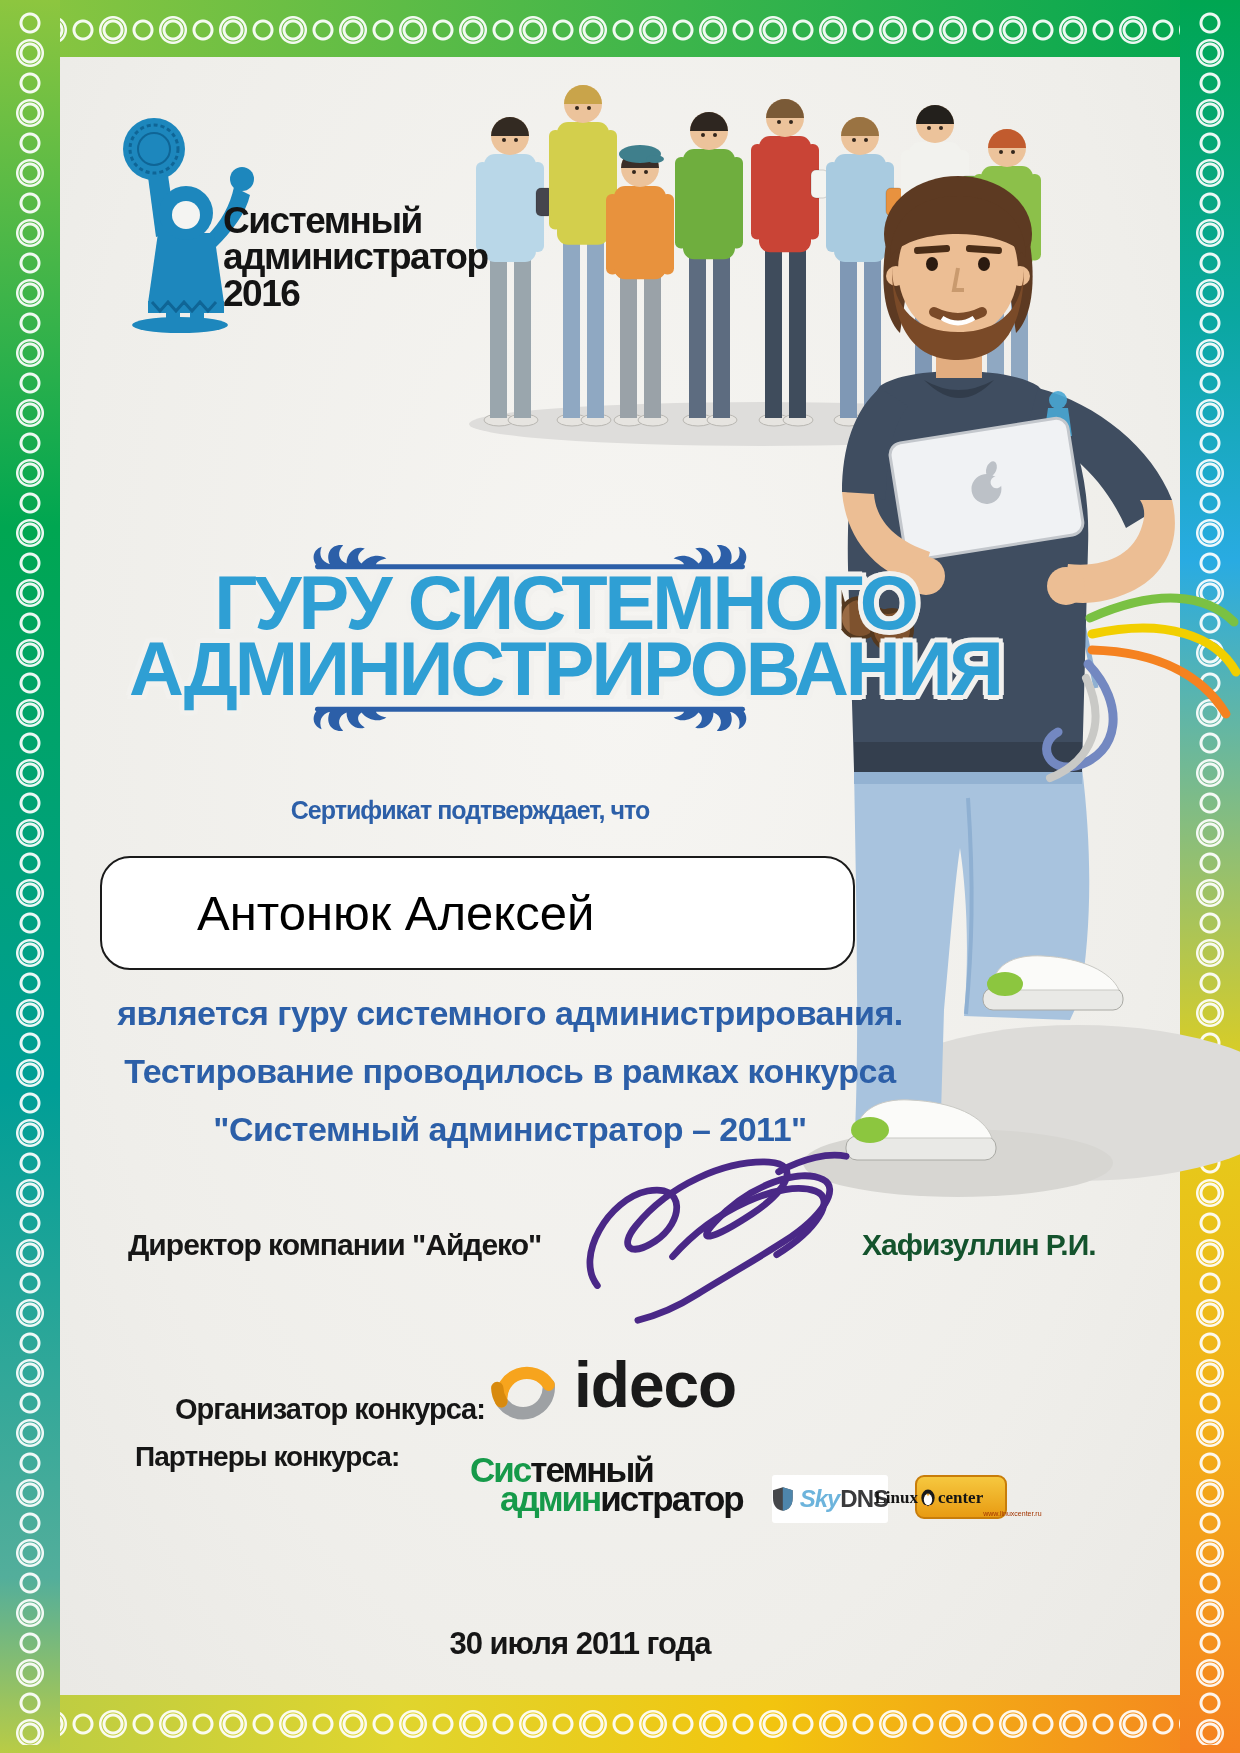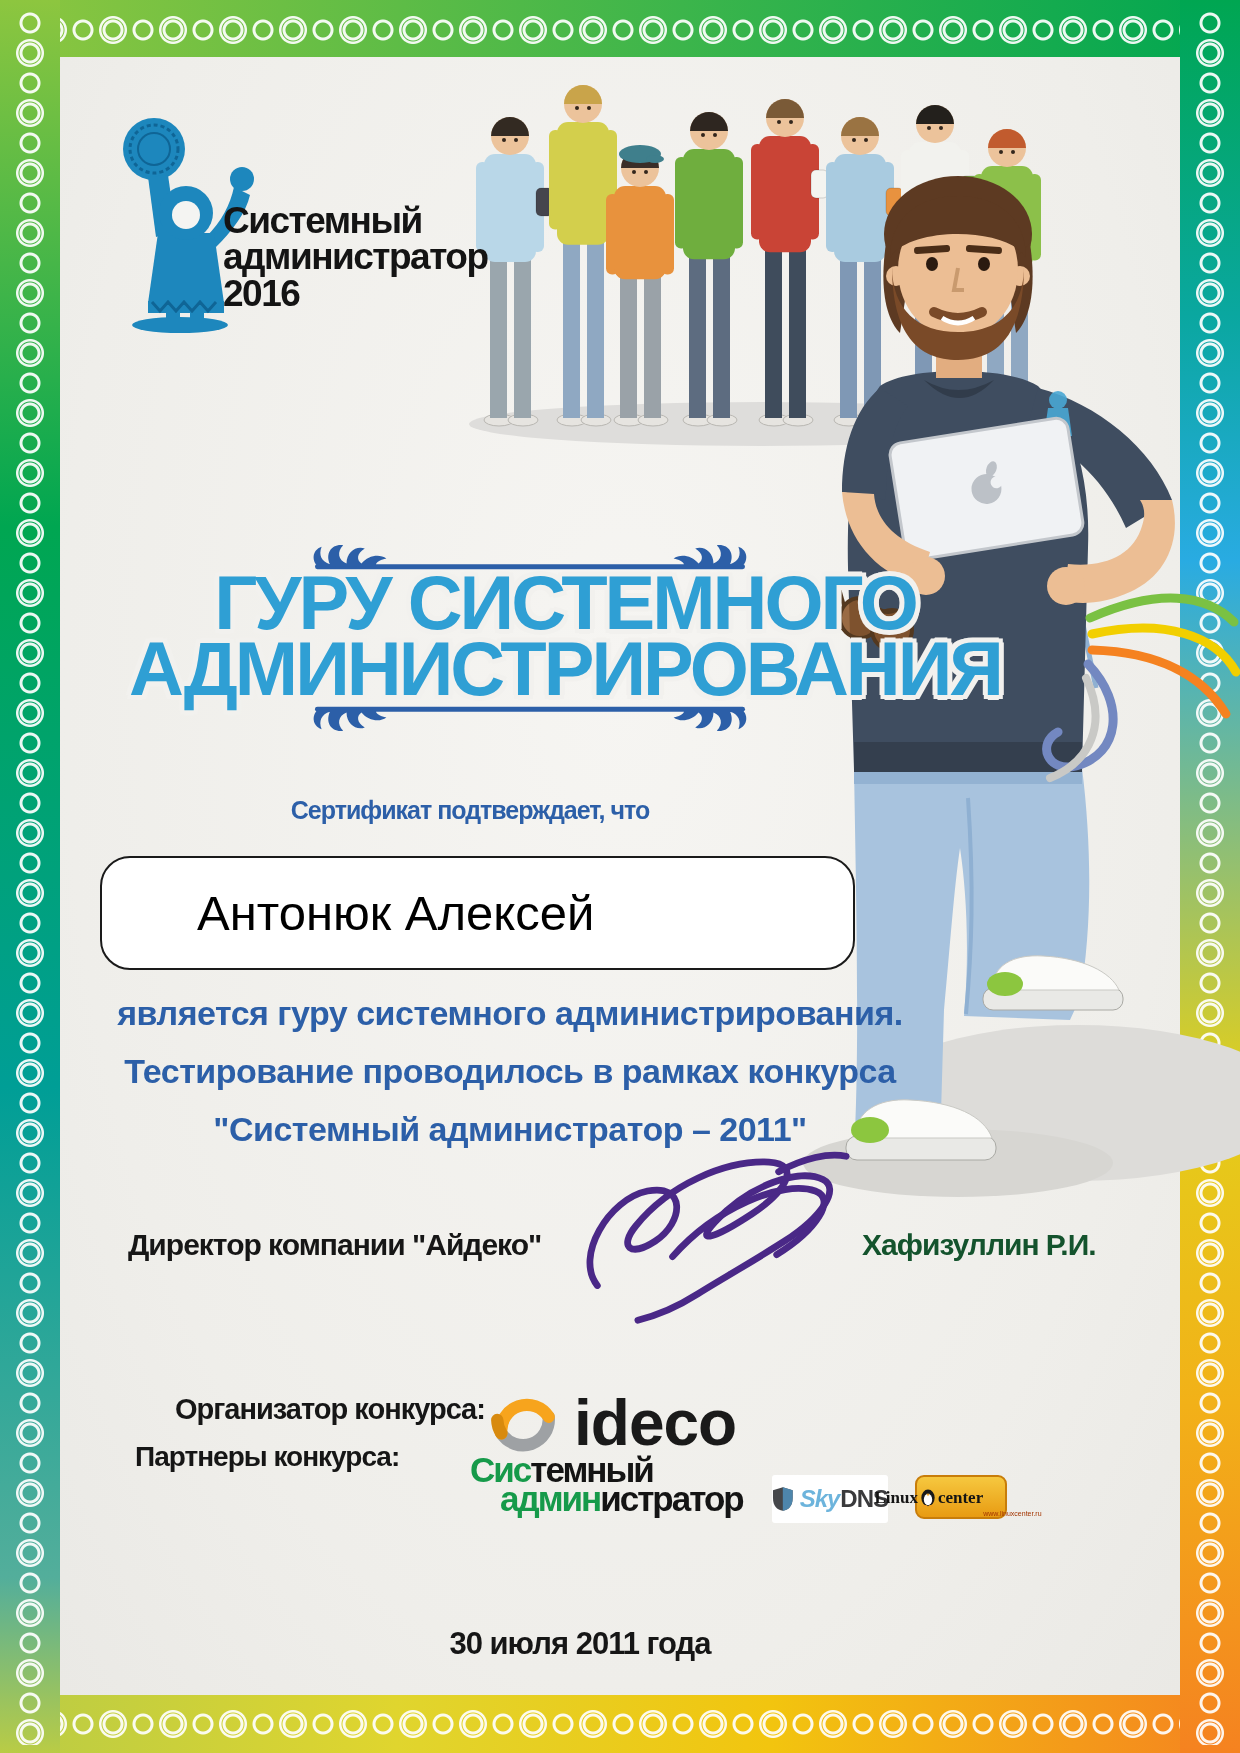--- a/index.html
+++ b/index.html
@@ -55,21 +55,21 @@
      font-size:49px;color:#000;}
   .body-par{position:absolute;left:95px;width:830px;top:984px;text-align:center;
      color:#2c5fa8;font-weight:bold;font-size:34px;line-height:58px;letter-spacing:-0.5px;}
   .sig-label{position:absolute;left:128px;top:1228px;font-size:30px;font-weight:bold;
      color:#161616;letter-spacing:-1px;}
   .sig-name{position:absolute;left:862px;top:1228px;font-size:30px;font-weight:bold;
      color:#14532d;letter-spacing:-1px;}
   .signature{position:absolute;left:580px;top:1140px;z-index:6;}
   .org-label{position:absolute;left:135px;top:1393px;font-size:29px;font-weight:bold;
      color:#161616;letter-spacing:-1px;margin-left:40px;}
-  .ideco{position:absolute;left:488px;top:1354px;display:flex;align-items:flex-end;margin-top:32px;}
+  .ideco{position:absolute;left:488px;top:1354px;display:flex;align-items:flex-start;}
   .ideco-text{font-size:64px;font-weight:bold;color:#1a1a1a;letter-spacing:-1px;margin-left:12px;margin-top:-6px;}
   .part-label{position:absolute;left:135px;top:1441px;font-size:28px;font-weight:bold;
      color:#161616;letter-spacing:-1px;}
   .magazine{position:absolute;left:470px;top:1455px;font-weight:bold;font-size:35px;
      line-height:0.84;letter-spacing:-2px;}
   .magazine .ln2{display:block;margin-left:30px;}
   .mag-green{color:#169a4a;} .mag-black{color:#141414;}
   .skydns{position:absolute;left:772px;top:1475px;width:116px;height:48px;background:#fff;
      border-radius:3px;display:flex;align-items:center;justify-content:center;gap:6px;}
   .skydns .sky{color:#6db4dc;font-weight:bold;font-style:italic;font-size:24px;letter-spacing:-1px;}

